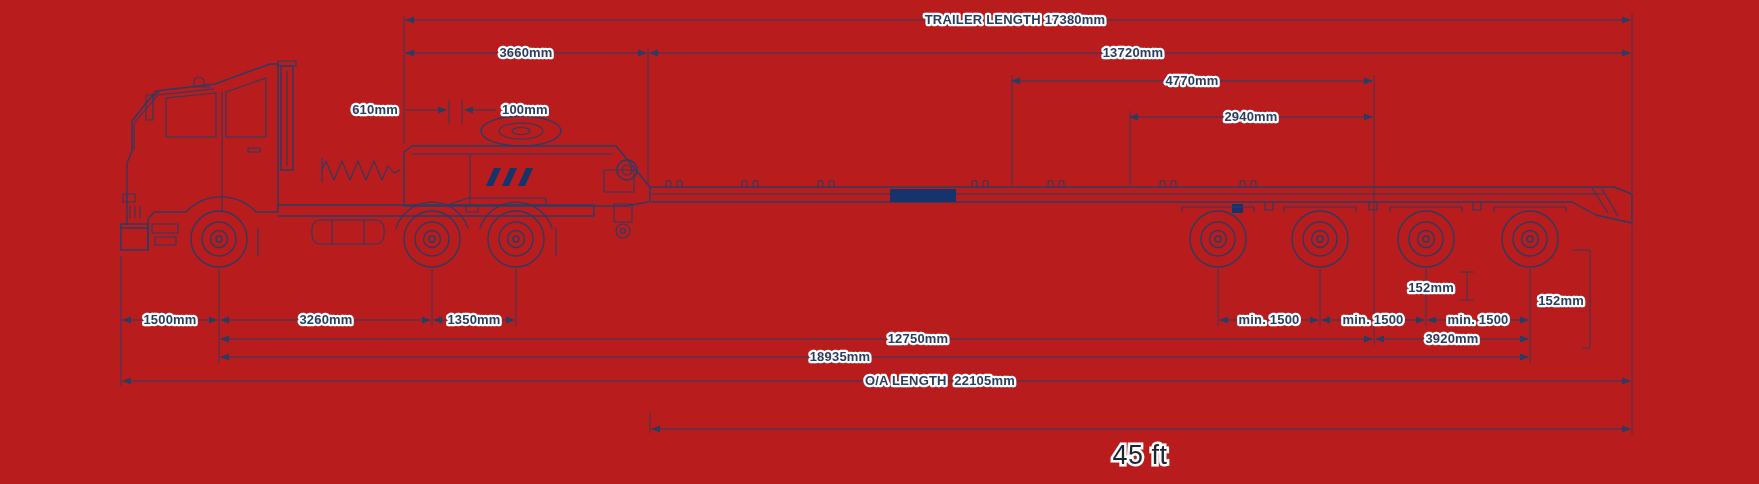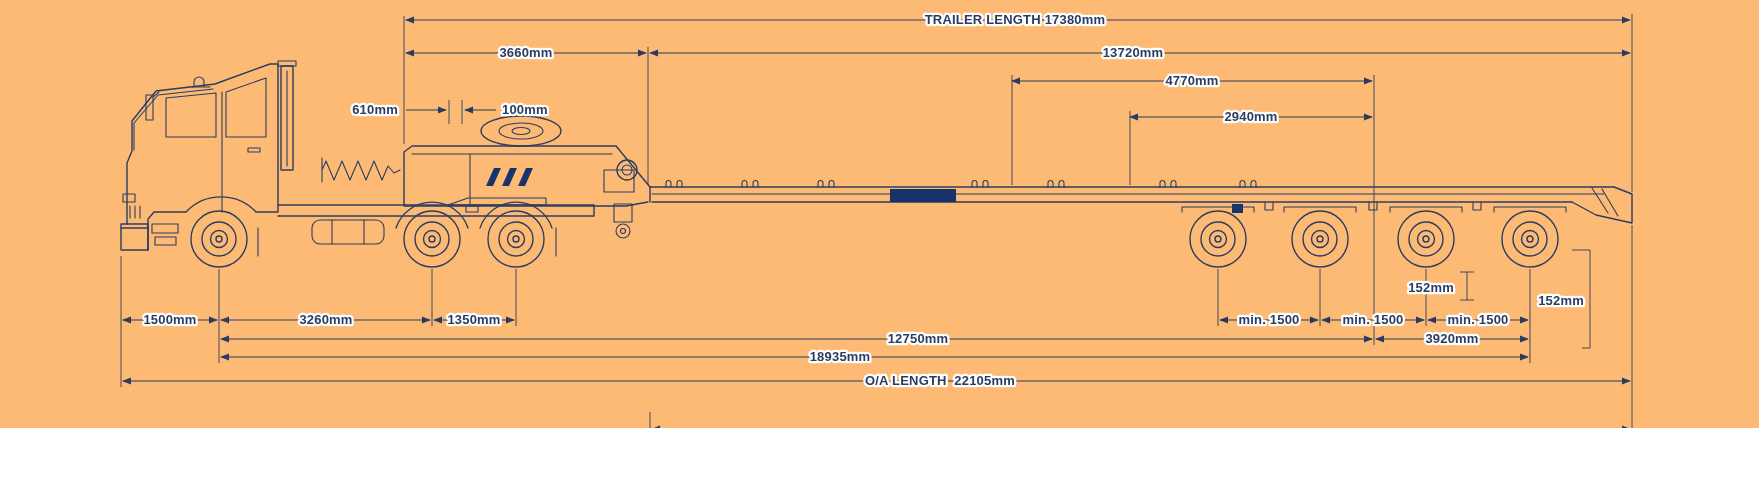--- a/index.html
+++ b/index.html
@@ -1,16 +1,16 @@
 <!DOCTYPE html>
 <html><head>
 <meta charset="utf-8">
 <style>
   html,body{margin:0;padding:0;background:#ffffff;}
-  .stage{width:1759px;height:428px;position:relative;background:#fdba74;overflow:hidden;}
+  .stage{width:1759px;height:484px;position:relative;background:#b91c1c;overflow:hidden;}
   svg text{font-family:"Liberation Sans",sans-serif;white-space:pre;}
   .dim{font-size:13px;font-weight:600;fill:#2b3c63;letter-spacing:.2px;
        paint-order:stroke;stroke:#ffffff;stroke-width:4.5px;stroke-linejoin:round;
        text-anchor:middle;}
   .dim.start{text-anchor:start;}
   .dim.end{text-anchor:end;}
   .big{font-size:27px;font-weight:500;fill:#1f2430;letter-spacing:.5px;
        paint-order:stroke;stroke:#ffffff;stroke-width:5px;text-anchor:middle;}
   .draw{stroke:#2b3c63;fill:none;stroke-width:1.4;stroke-linejoin:round;stroke-linecap:round;}
   .draw2{stroke:#2b3c63;fill:none;stroke-width:1.1;stroke-linejoin:round;stroke-linecap:round;}

